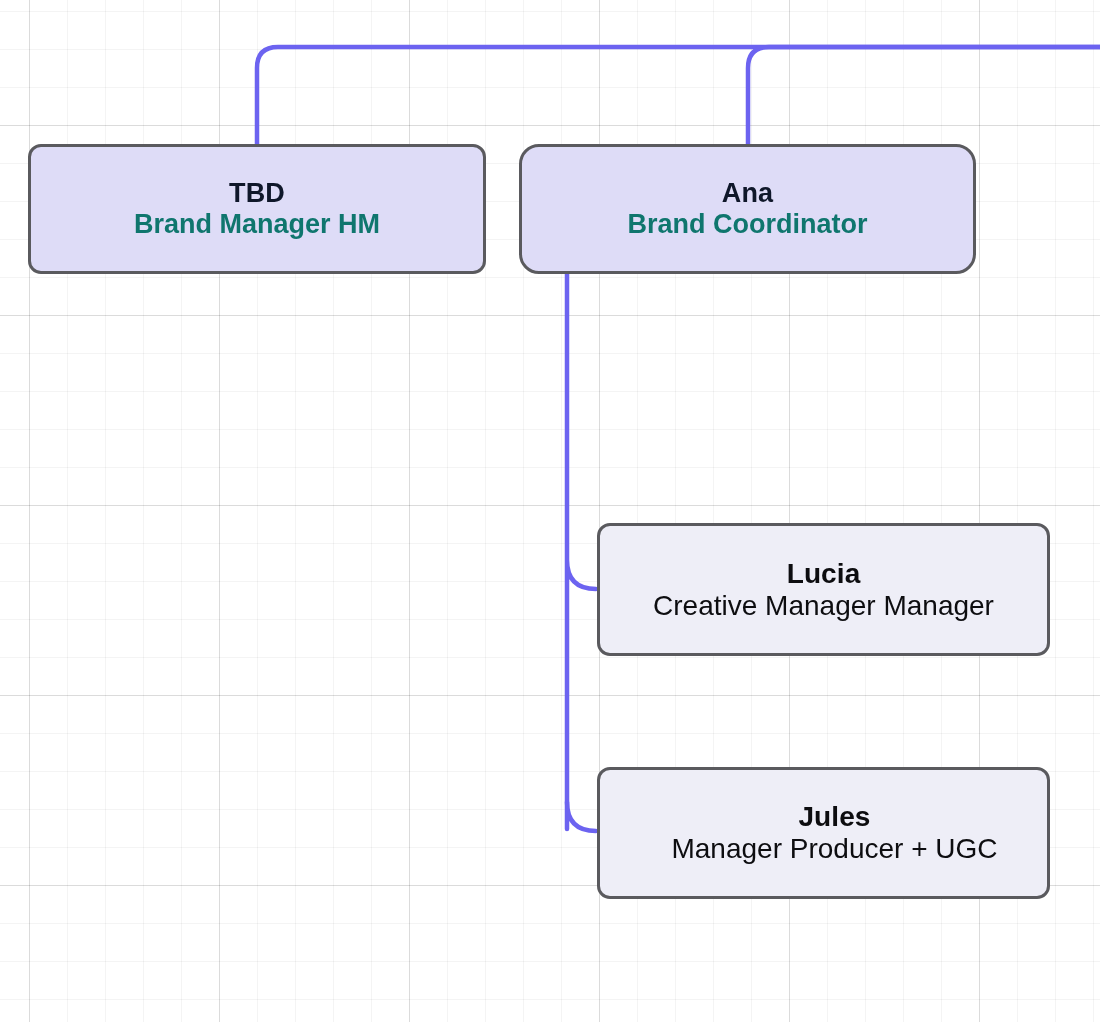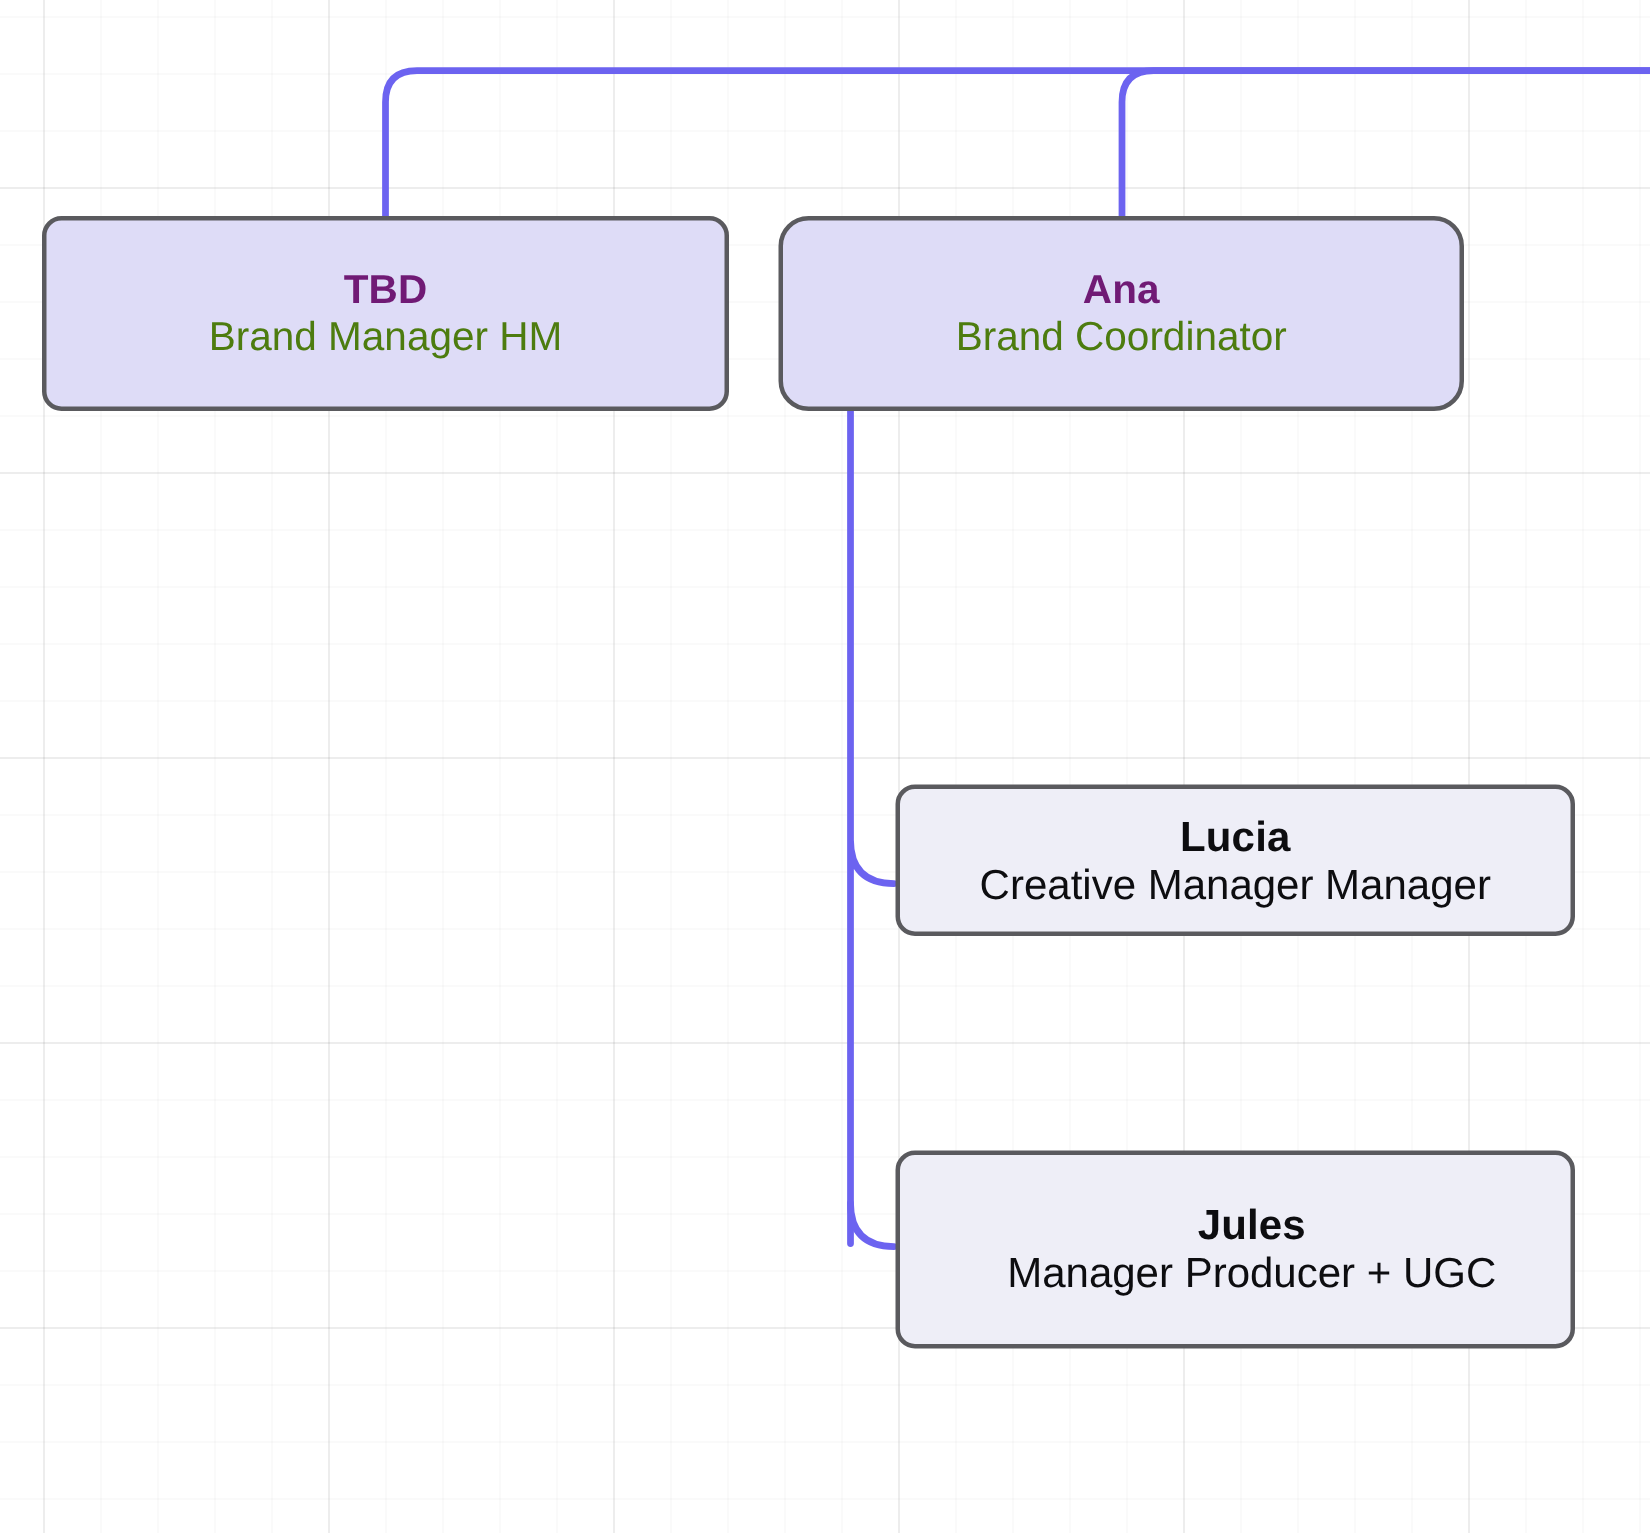--- a/index.html
+++ b/index.html
@@ -49,22 +49,22 @@
   .node .name {
     font-weight: bold;
     letter-spacing: 0.1px;
   }
   .node .role {
     font-weight: normal;
   }
   .node.lavender {
     background: #dedcf7;
   }
-  .node.lavender .name { color: #701a75; font-size: 27px; }
-  .node.lavender .role { color: #4d7c0f; font-size: 27px; }
+  .node.lavender .name { color: #0f172a; font-size: 27px; }
+  .node.lavender .role { color: #0f766e; font-size: 27px; font-weight: bold; }
   .node.pale {
     background: #eeeef7;
   }
   .node.pale .name { color: #0d0d10; font-size: 28px; }
   .node.pale .role { color: #0d0d10; font-size: 28px; }
 </style>
 </head>
 <body>
 
 <div id="canvas">
@@ -81,21 +81,21 @@
   <div class="node lavender" style="left:28px; top:144px; width:458px; height:130px;">
     <div class="name">TBD</div>
     <div class="role">Brand Manager HM</div>
   </div>
 
   <div class="node lavender" style="left:519px; top:144px; width:457px; height:130px;border-radius:20px;">
     <div class="name">Ana</div>
     <div class="role">Brand Coordinator</div>
   </div>
 
-  <div class="node pale" style="left:597px; top:523px; width:453px; height:101px;">
+  <div class="node pale" style="left:597px; top:523px; width:453px; height:133px;">
     <div class="name">Lucia</div>
     <div class="role">Creative Manager Manager</div>
   </div>
 
   <div class="node pale" style="left:597px; top:767px; width:453px; height:132px;padding-left:22px;">
     <div class="name">Jules</div>
     <div class="role">Manager Producer + UGC</div>
   </div>
 
 </div>

